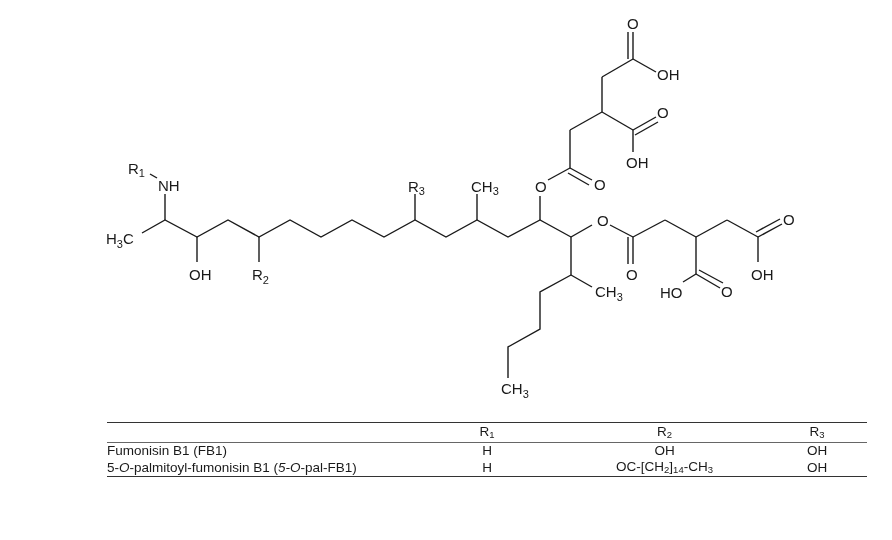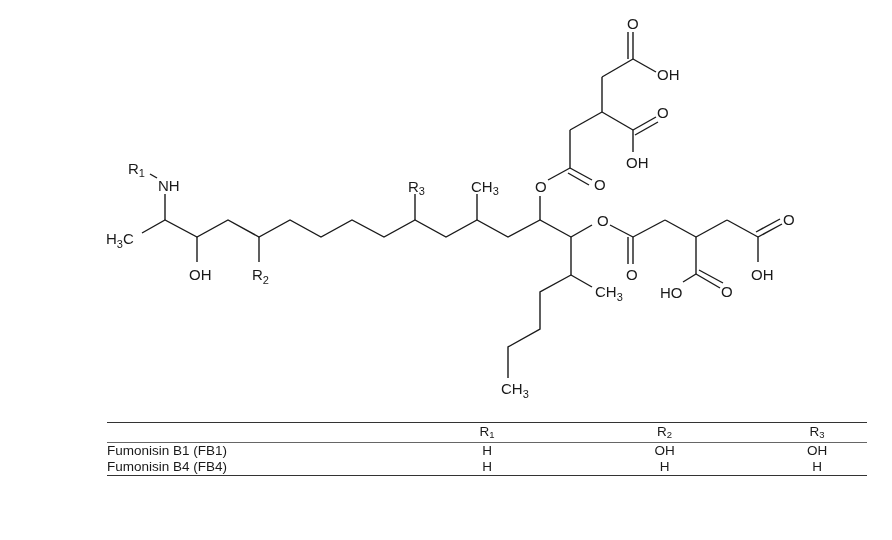--- a/index.html
+++ b/index.html
@@ -121,19 +121,19 @@
     </tr>
   </thead>
   <tbody>
     <tr>
       <td class="c0">Fumonisin B1 (FB1)</td>
       <td class="c1">H</td>
       <td class="c2">OH</td>
       <td class="c3">OH</td>
     </tr>
     <tr>
-      <td class="c0">Fumonisin B4 (FB4)</td>
+      <td class="c0"><span>5-</span><i>O</i><span>-palmitoyl-fumonisin B1 (</span><i>5-O</i><span>-pal-FB1)</span></td>
       <td class="c1">H</td>
-      <td class="c2">H</td>
-      <td class="c3">H</td>
+      <td class="c2"><span>OC-[CH</span><sub>2</sub><span>]</span><sub>14</sub><span>-CH</span><sub>3</sub></td>
+      <td class="c3">OH</td>
     </tr>
   </tbody>
 </table>
 
 </body></html>

